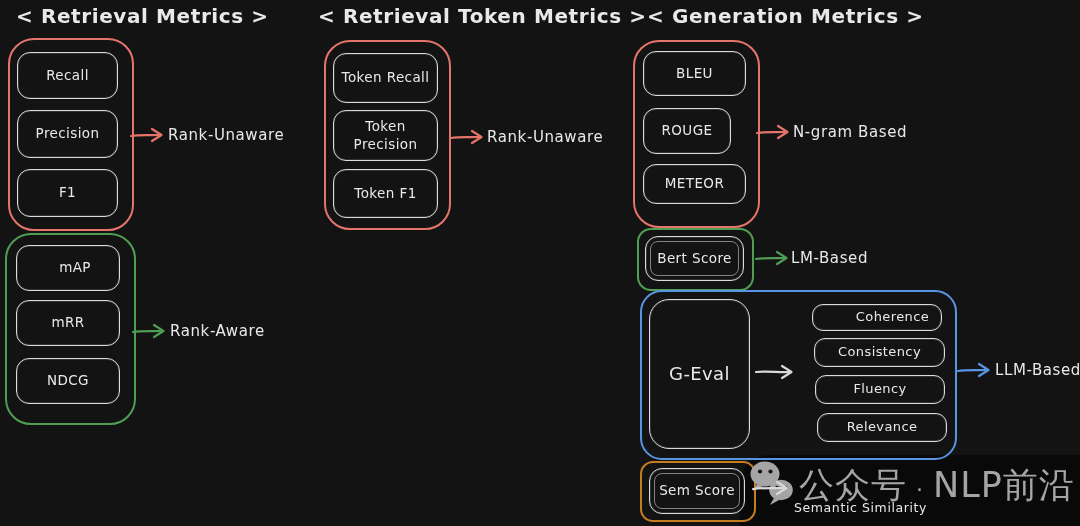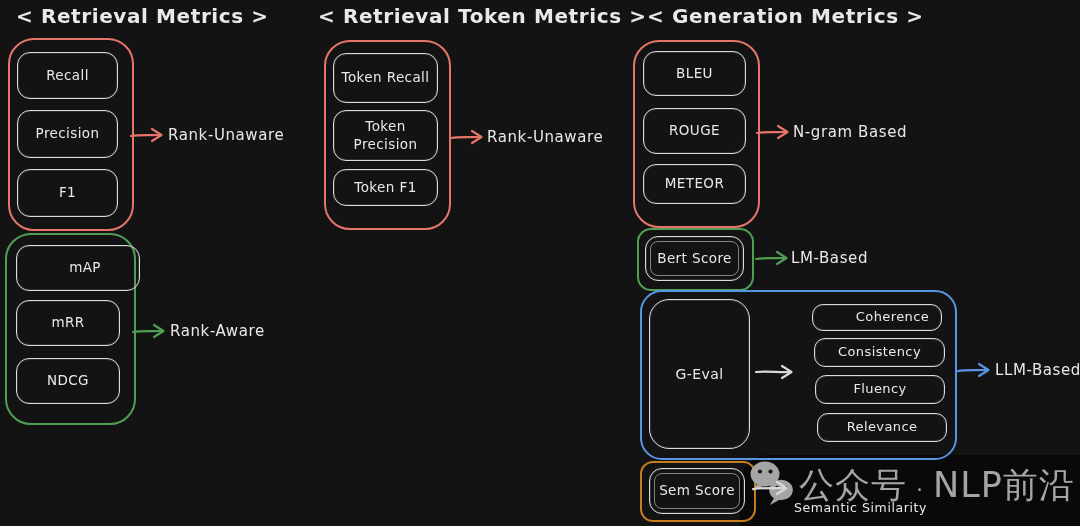--- a/index.html
+++ b/index.html
@@ -20,21 +20,21 @@
   .node {
     position:absolute; z-index:2; box-sizing:border-box;
     border:1.7px solid var(--c-box_border,#dcdcdc); border-radius:13px;
     display:flex; align-items:center; justify-content:center; text-align:center;
     color:var(--c-text,#e9e9e7); font-size:13.5px; line-height:1.3;
     letter-spacing:.4px; padding:2px 6px;
     box-shadow: inset 0 0 0 1px rgba(190,190,190,.18);
   }
   .node.double { outline:1.3px solid rgba(222,222,222,.55); outline-offset:-6px; }
   .node.small { font-size:13px; border-radius:11px; }
-  .node.tall { border-radius:20px; font-size:14px; }
+  .node.tall { border-radius:20px; font-size:18px; }
   .arrow { position:absolute; z-index:3; }
   .arrow svg { display:block; }
   .arrow.red   { color:var(--c-red,#e5756b); }
   .arrow.green { color:var(--c-green,#4f9e53); }
   .arrow.blue  { color:var(--c-blue,#5895e2); }
   .arrow.white { color:var(--c-arrow_white,#d9d9d9); }
   .annot {
     position:absolute; z-index:3; color:var(--c-text,#e9e9e7);
     font-size:15px; letter-spacing:.6px; white-space:nowrap;
   }
@@ -75,21 +75,21 @@
   </div>
   <div class="arrow red" style="left:130px;top:126px;">
     <svg width="40" height="18" viewBox="0 0 40 18" fill="none" stroke="currentColor" stroke-width="2.2" stroke-linecap="round" stroke-linejoin="round">
       <path d="M1 10 C 10 8.5, 20 9.5, 29 9"></path>
         <path d="M22 3 L31.5 9 L22 15"></path>
     </svg>
   </div>
   <div class="annot" style="left:168px;top:126px;">Rank-Unaware</div>
 
   <div class="group green" style="left:5px;top:233px;width:127px;height:188px;">
-    <div class="node" style="left:9px;top:10px;width:124px;height:46px;padding-left:20px;">
+    <div class="node" style="left:9px;top:10px;width:104px;height:46px;padding-left:20px;">
       <span>mAP</span>
     </div>
     <div class="node" style="left:9px;top:65px;width:104px;height:46px;">
       <span>mRR</span>
     </div>
     <div class="node" style="left:9px;top:123px;width:104px;height:46px;">
       <span>NDCG</span>
     </div>
   </div>
   <div class="arrow green" style="left:132px;top:322px;">
@@ -100,37 +100,37 @@
   </div>
   <div class="annot" style="left:170px;top:322px;">Rank-Aware</div>
 
   <div class="group red" style="left:324px;top:40px;width:123px;height:186px;">
     <div class="node" style="left:7px;top:11px;width:105px;height:50px;">
       <span>Token Recall</span>
     </div>
     <div class="node" style="left:7px;top:68px;width:105px;height:51px;">
       <span>Token Precision</span>
     </div>
-    <div class="node" style="left:7px;top:127px;width:105px;height:37px;">
+    <div class="node" style="left:7px;top:127px;width:105px;height:49px;">
       <span>Token F1</span>
     </div>
   </div>
   <div class="arrow red" style="left:450px;top:128px;">
     <svg width="40" height="18" viewBox="0 0 40 18" fill="none" stroke="currentColor" stroke-width="2.2" stroke-linecap="round" stroke-linejoin="round">
       <path d="M1 10 C 10 8.5, 20 9.5, 29 9"></path>
         <path d="M22 3 L31.5 9 L22 15"></path>
     </svg>
   </div>
   <div class="annot" style="left:487px;top:128px;">Rank-Unaware</div>
 
   <div class="group red" style="left:633px;top:40px;width:123px;height:184px;">
     <div class="node" style="left:8px;top:9px;width:103px;height:45px;">
       <span>BLEU</span>
     </div>
-    <div class="node" style="left:8px;top:66px;width:103px;height:46px;">
+    <div class="node" style="left:8px;top:66px;width:88px;height:46px;">
       <span>ROUGE</span>
     </div>
     <div class="node" style="left:8px;top:122px;width:103px;height:40px;">
       <span>METEOR</span>
     </div>
   </div>
   <div class="arrow red" style="left:756px;top:123px;">
     <svg width="40" height="18" viewBox="0 0 40 18" fill="none" stroke="currentColor" stroke-width="2.2" stroke-linecap="round" stroke-linejoin="round">
       <path d="M1 10 C 10 8.5, 20 9.5, 29 9"></path>
         <path d="M22 3 L31.5 9 L22 15"></path>

